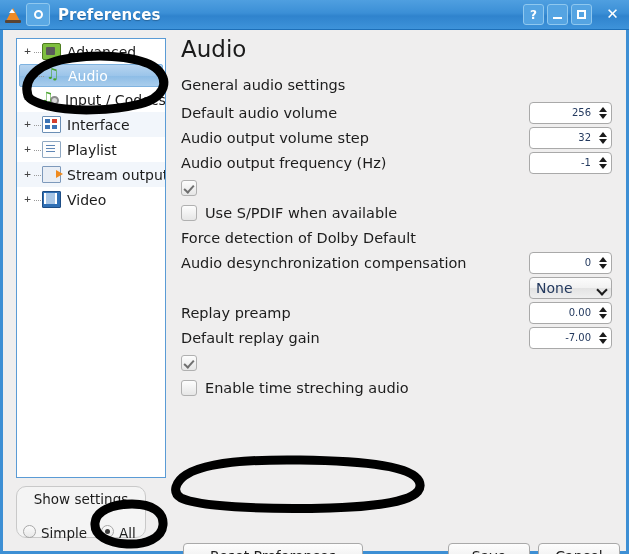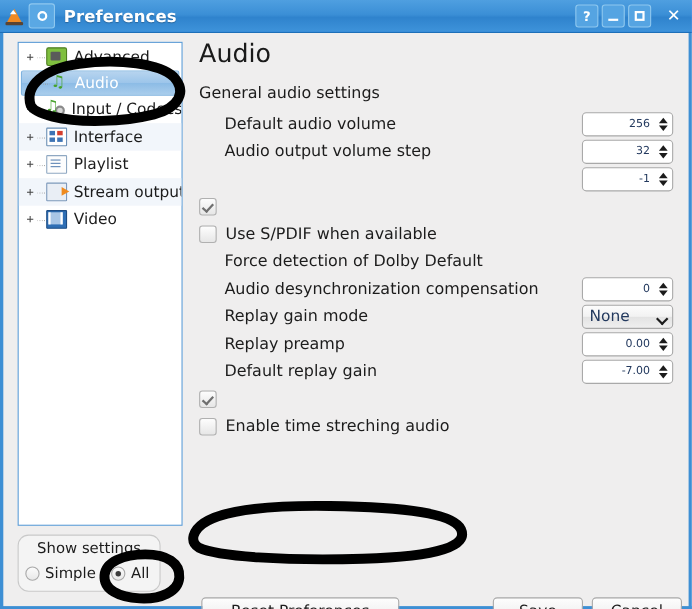--- a/index.html
+++ b/index.html
@@ -236,21 +236,21 @@
     box-sizing: border-box;
   }
   .radio.on::after {
     content: '';
     position: absolute;
     left: 3px; top: 3px;
     width: 5px; height: 5px;
     background: #3c3c3c;
     border-radius: 50%;
   }
-  .radio-item { display:flex; align-items:center; margin-right: 14px; }
+  .radio-item { display:flex; align-items:flex-start; margin-right: 14px; margin-top: 12px; }
 
   
   #panel {
     position: absolute;
     left: 170px; top: 0px;
     width: 453px; height: 518px;
   }
   #page-title {
     position: absolute;
     left: 8px; top: 6px;
@@ -271,21 +271,21 @@
   .frow {
     position: relative;
     height: 25px;
     display: flex;
     align-items: center;
     font-size: 14.5px;
     color: #1c1c1c;
     box-sizing: border-box;
   }
   .frow .lbl-indent { padding-left: 8px; }
-  .frow .lbl { padding-left: 8px; white-space: nowrap; margin-left: 23px; }
+  .frow .lbl { padding-left: 8px; white-space: nowrap; }
   .frow .grow { flex: 1 1 auto; }
 
   .cbx {
     width: 16px; height: 16px;
     flex: none;
     border: 1px solid #b0b0b0;
     border-radius: 3px;
     background: linear-gradient(to bottom, #fdfdfd, #e6e6e6);
     margin-right: 8px;
     position: relative;
@@ -519,20 +519,21 @@
         <div class="frow">
           <span class="lbl">Audio output volume step</span>
           <span class="grow"></span>
           <span class="spin">
             <span class="sval">32</span>
             <span class="sarrows"></span>
           </span>
         </div>
 
         <div class="frow">
+          <span class="lbl">Audio output frequency (Hz)</span>
           <span class="grow"></span>
           <span class="spin">
             <span class="sval">-1</span>
             <span class="sarrows"></span>
           </span>
         </div>
 
         <div class="frow">
           <span class="lbl-indent"></span>
           <span class="cbx checked"></span>
@@ -552,21 +553,20 @@
         <div class="frow">
           <span class="lbl">Audio desynchronization compensation</span>
           <span class="grow"></span>
           <span class="spin">
             <span class="sval">0</span>
             <span class="sarrows"></span>
           </span>
         </div>
 
         <div class="frow">
-          <span class="lbl">Replay gain mode</span>
           <span class="grow"></span>
           <span class="combo">
             <span class="cval">None</span>
             <span class="carrow"></span>
           </span>
         </div>
 
         <div class="frow">
           <span class="lbl">Replay preamp</span>
           <span class="grow"></span>

